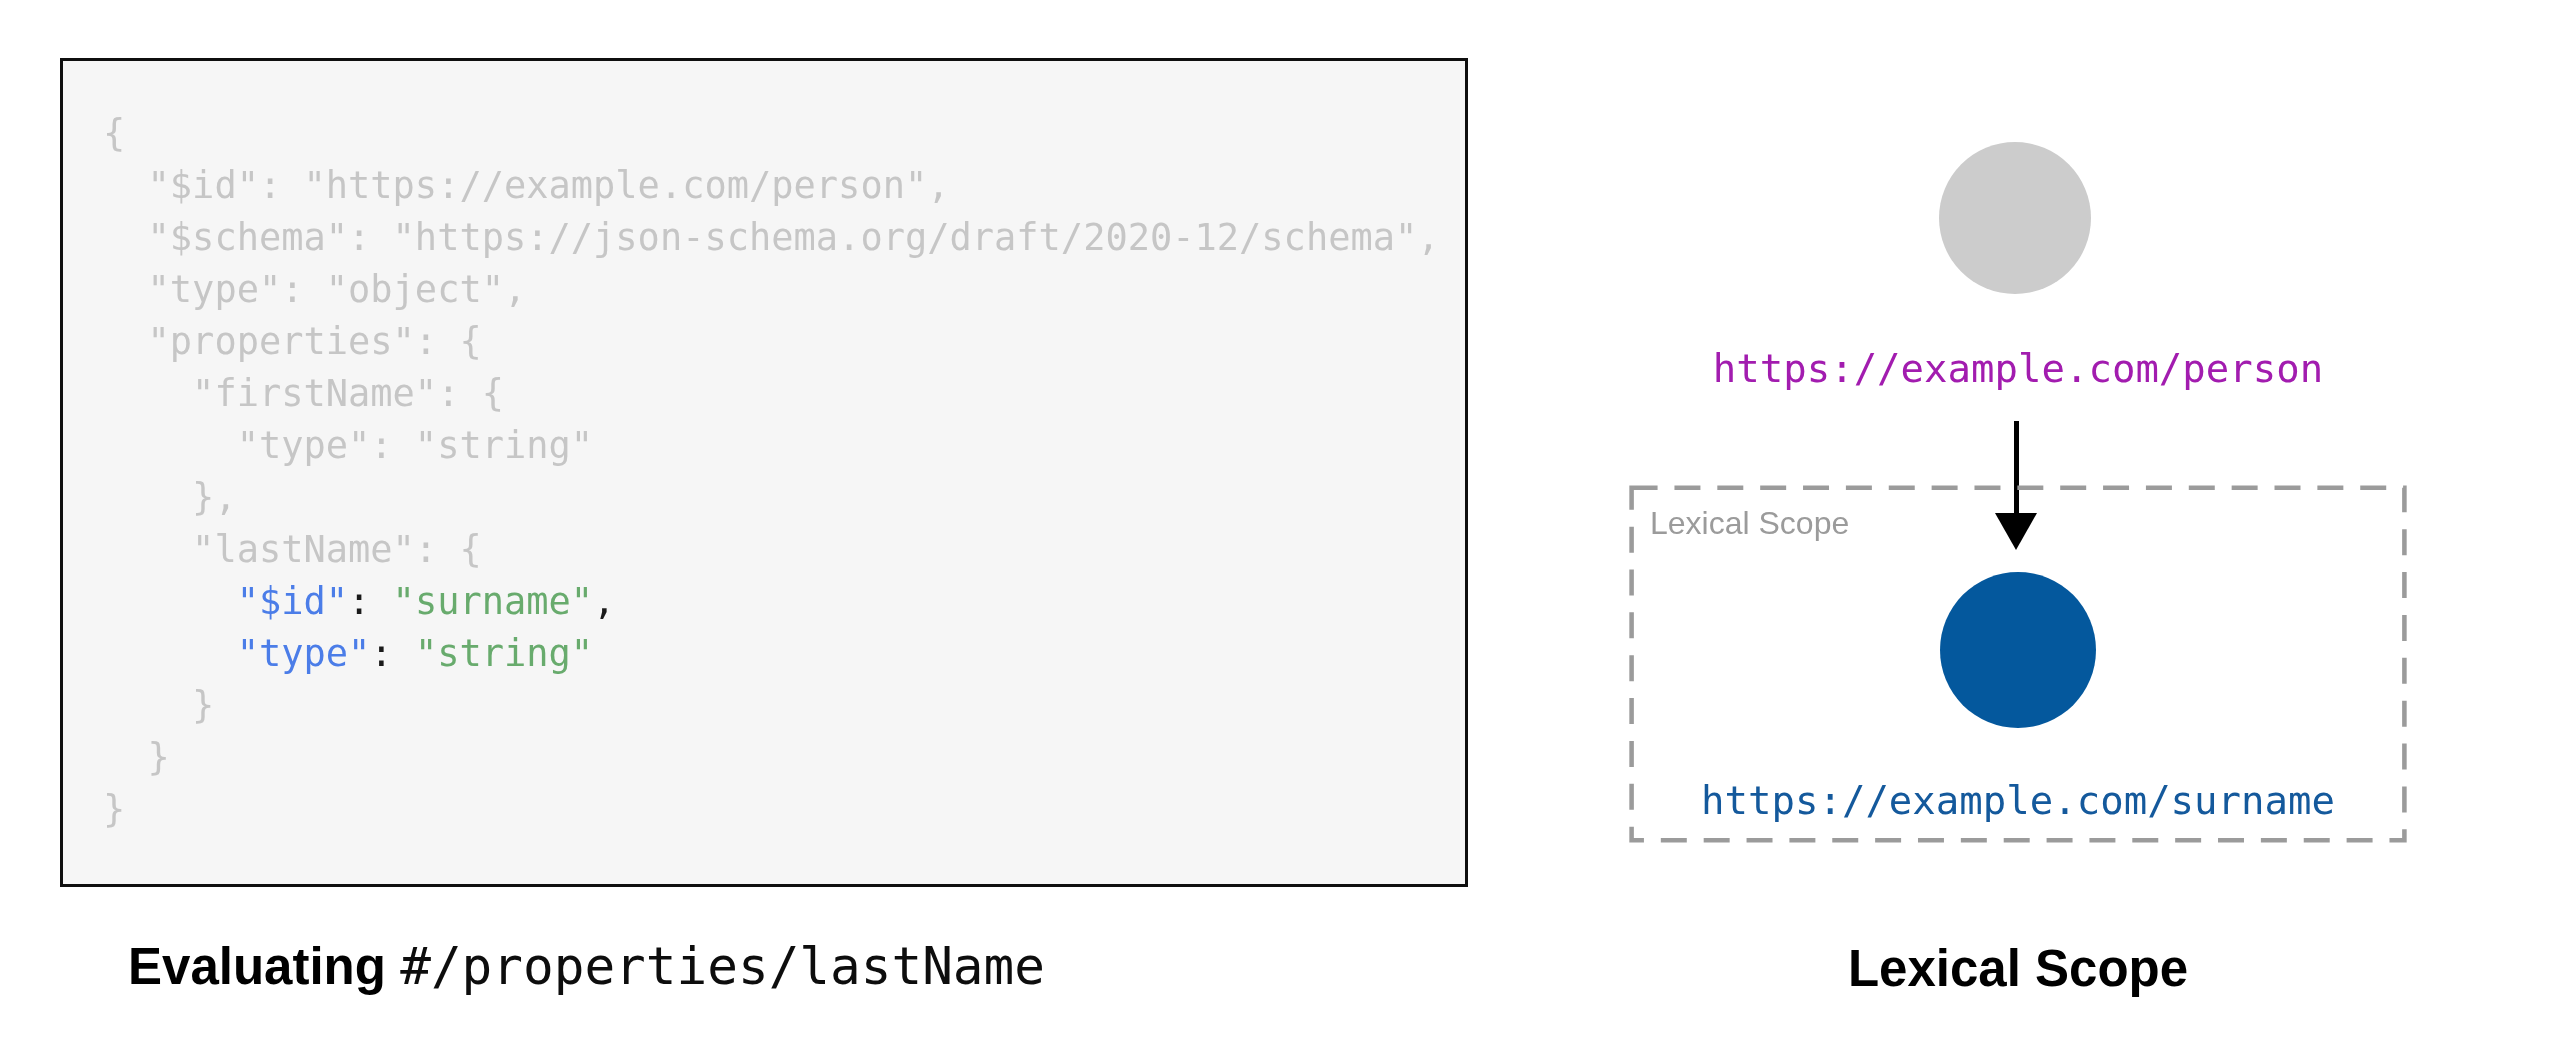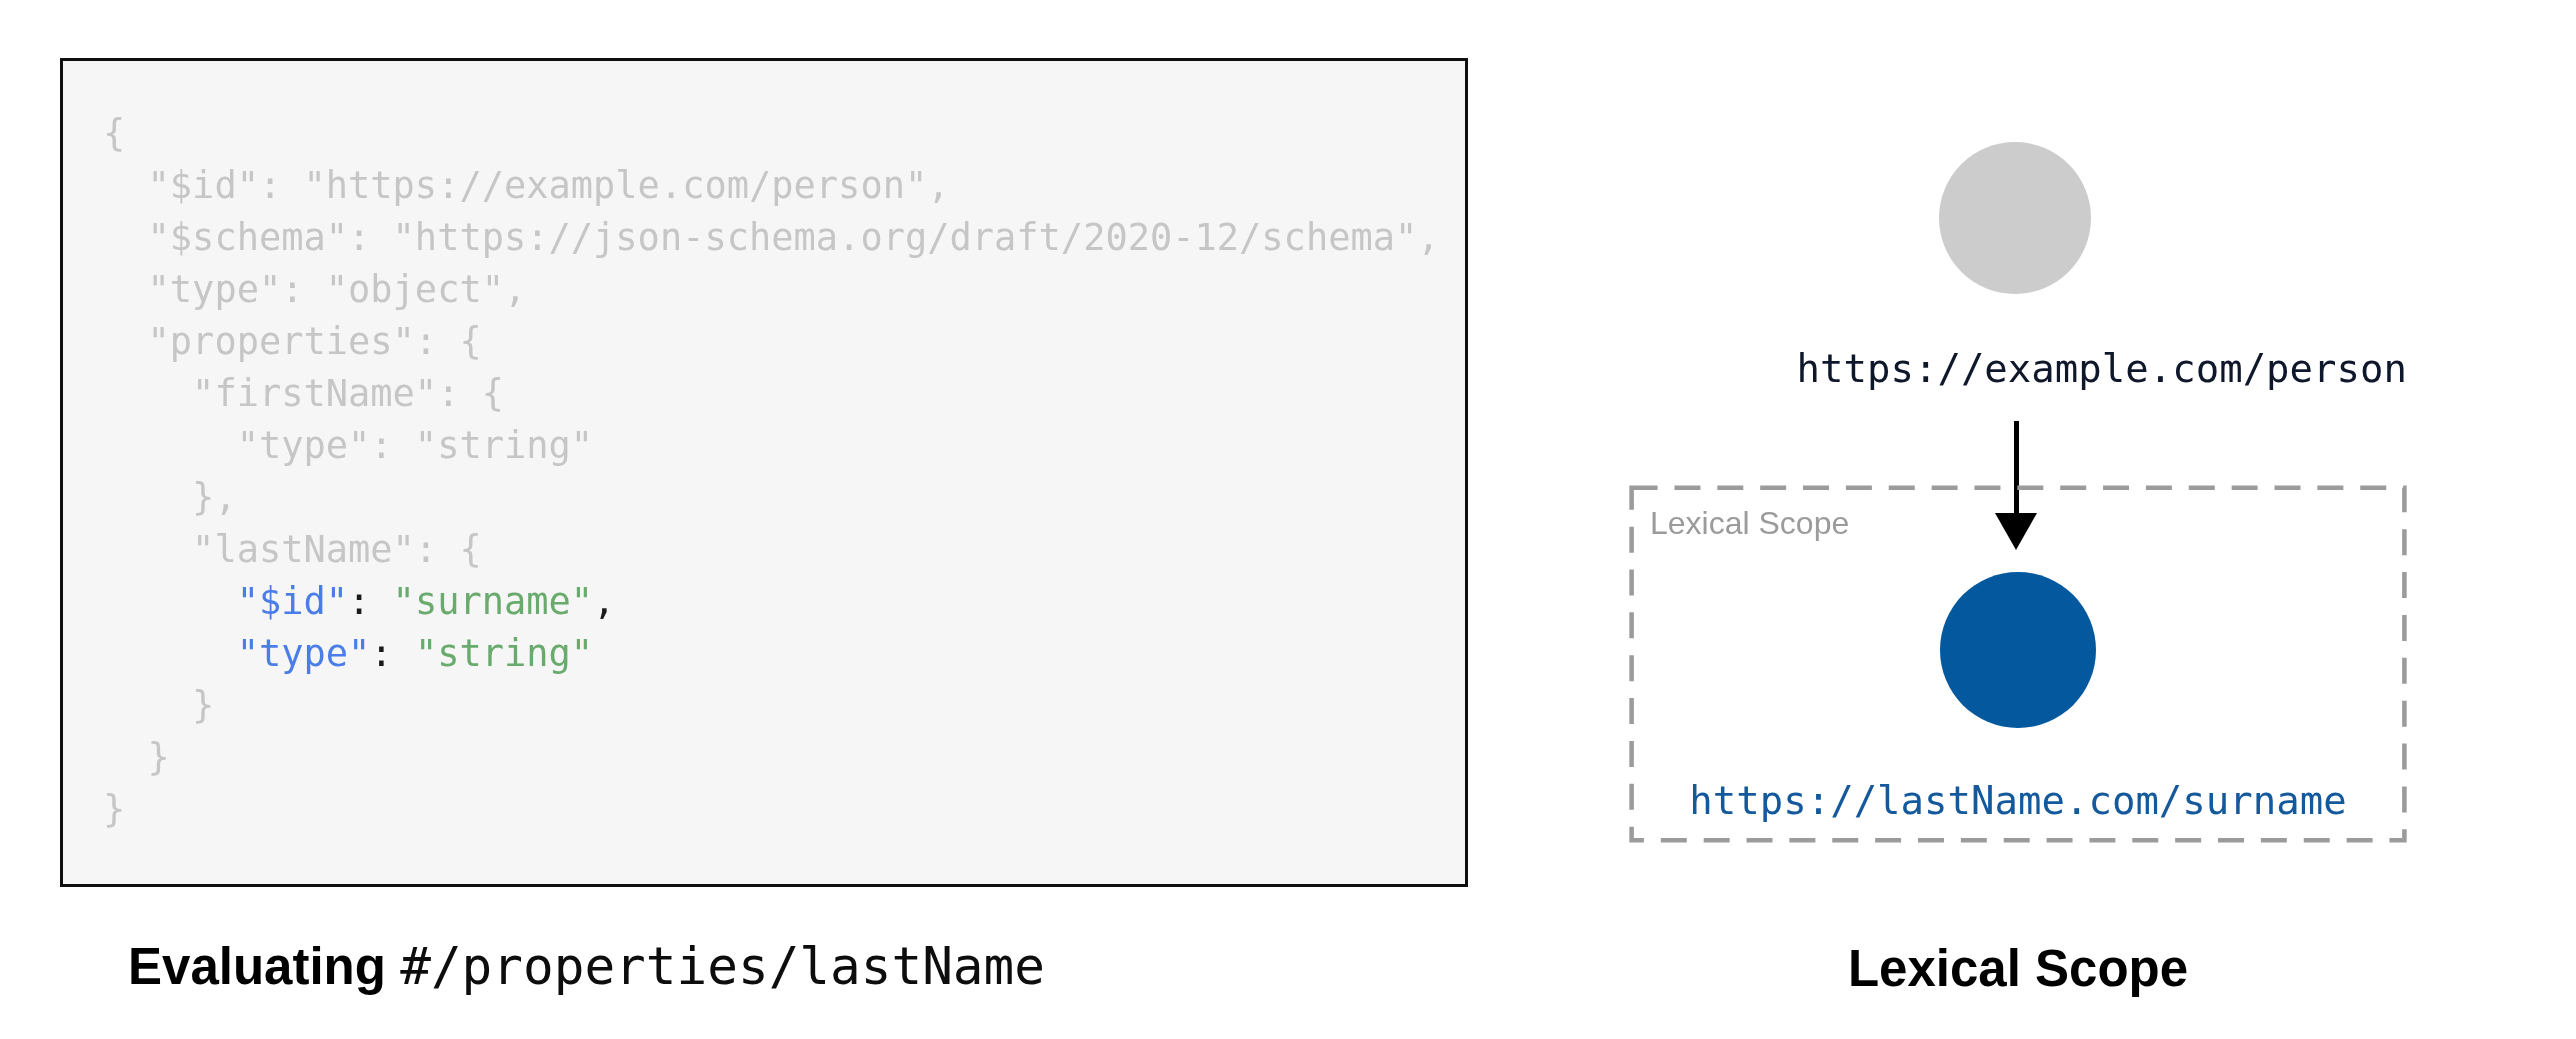--- a/index.html
+++ b/index.html
@@ -45,21 +45,21 @@
   }
 
   
   .parent-circle {
     position: absolute; left: 1939px; top: 142px;
     width: 152px; height: 152px; border-radius: 50%;
     background: #cccccc;
   }
   .parent-label {
     position: absolute; left: 1629px; top: 346px; width: 778px;
-    text-align: right; font-size: 39px; color: #0f172a;
+    text-align: center; font-size: 39px; color: #a21caf;
     white-space: nowrap;
   }
   .arrow-shaft {
     position: absolute; left: 2014px; top: 421px;
     width: 4.5px; height: 94px; background: #000000;
   }
   .arrow-head {
     position: absolute; left: 1995px; top: 513px;
     width: 0; height: 0;
     border-left: 21.4px solid transparent;
@@ -121,16 +121,16 @@
 <div class="arrow-head"></div>
 
 <svg class="scope-rect-svg" width="778" height="358" viewBox="0 0 1198 551">
   <rect x="4" y="4" width="1190" height="543" fill="none" stroke="#9b9b9b" stroke-width="7" stroke-dasharray="40 26"></rect>
 </svg>
 
 <div class="scope-label">Lexical Scope</div>
 
 <div class="child-circle"></div>
 
-<div class="child-label mono">https://lastName.com/surname</div>
+<div class="child-label mono">https://example.com/surname</div>
 
 <div class="caption-right">Lexical Scope</div>
 
 
 </body></html>

